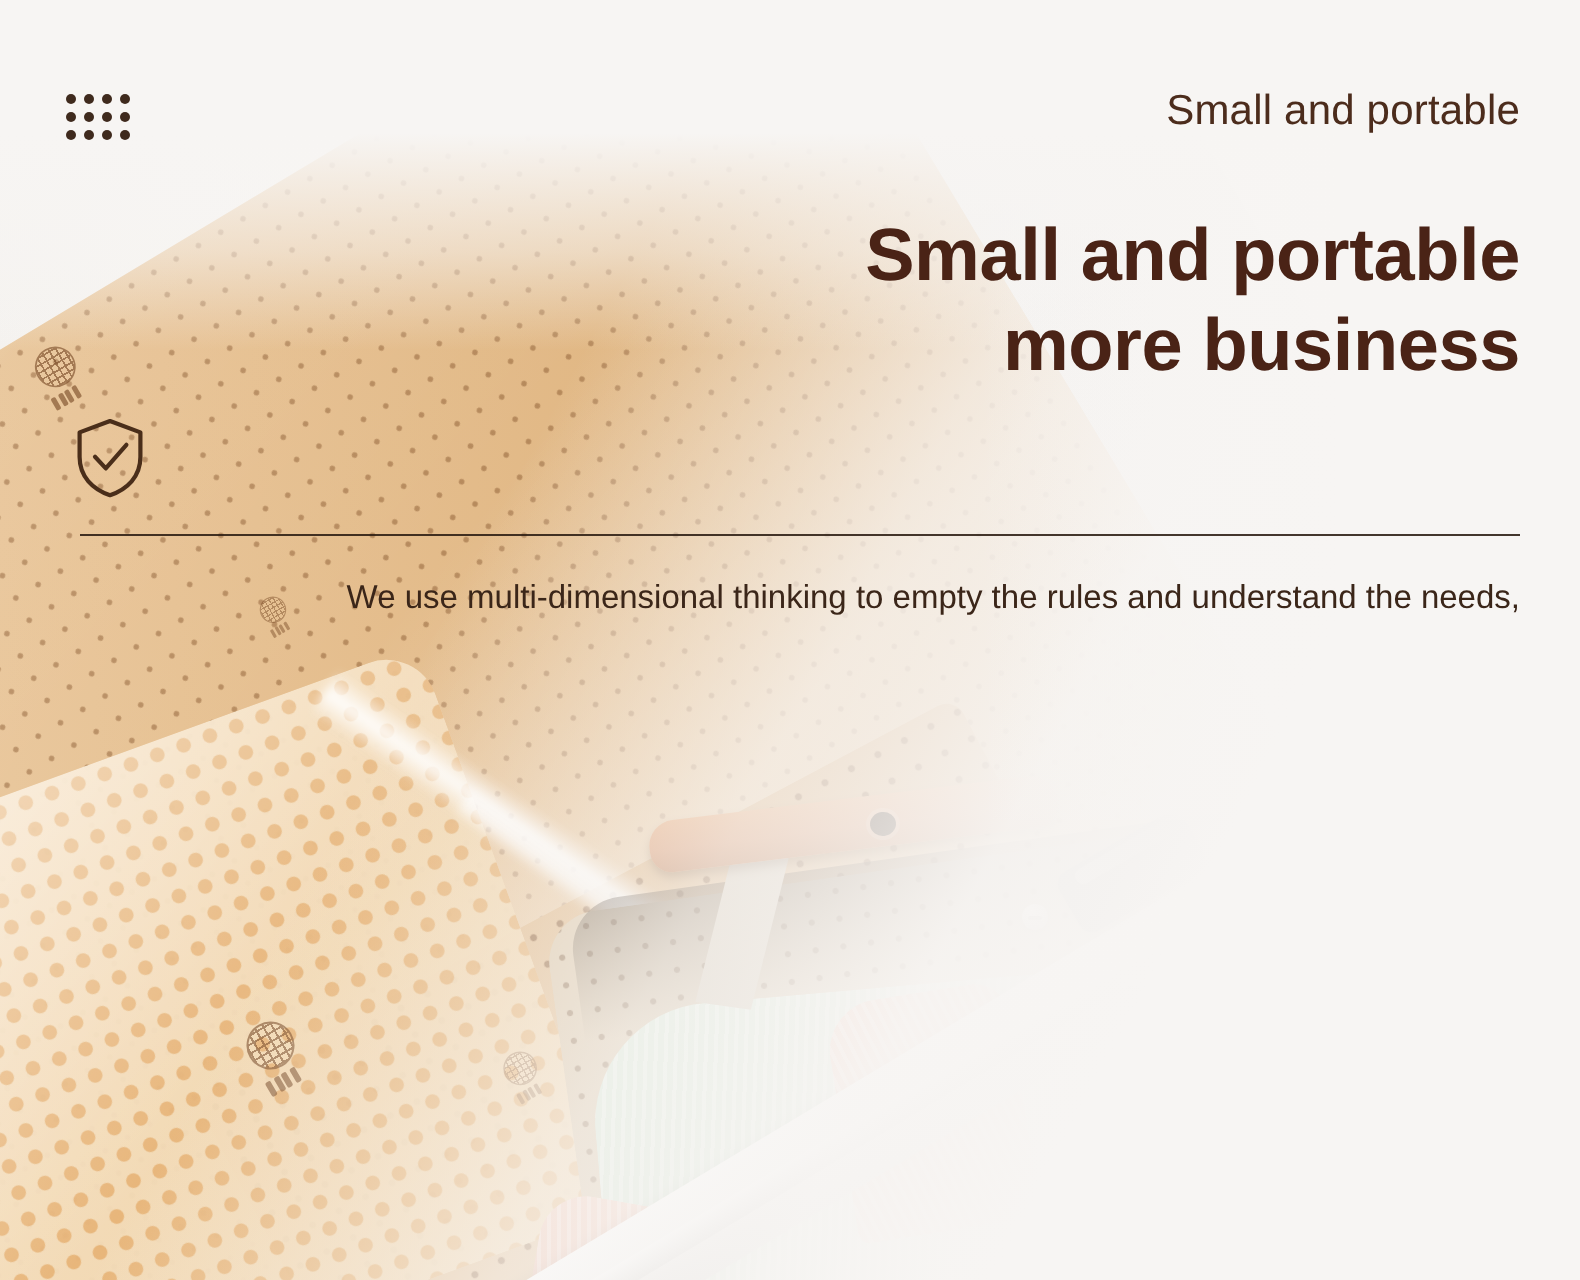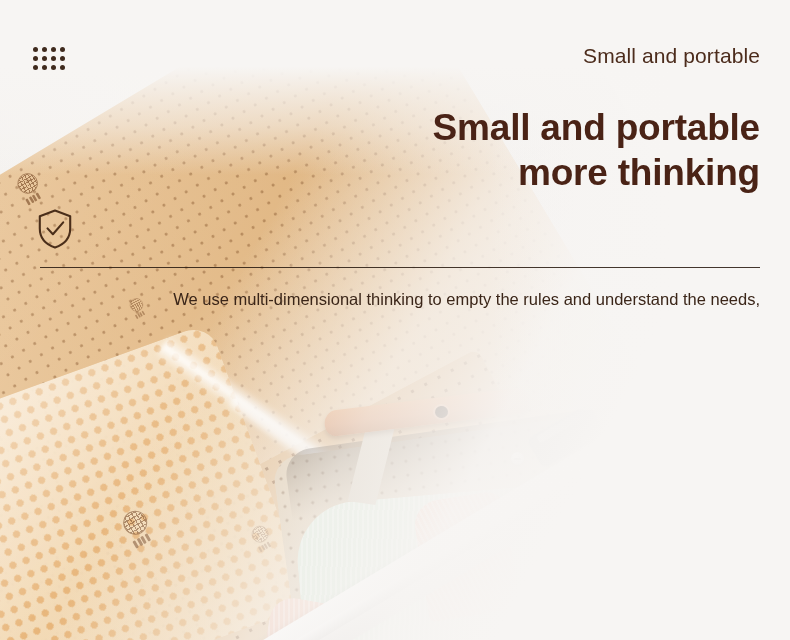--- a/index.html
+++ b/index.html
@@ -393,21 +393,21 @@
       <span></span>
         <span></span>
         <span></span>
         <span></span>
     </div>
 
     <div class="eyebrow">Small and portable</div>
 
     <div class="headline">
       <span>Small and portable</span>
-      <span>more thinking</span>
+      <span>more business</span>
     </div>
 
     <div class="shield">
       <svg viewBox="0 0 38 42" width="38" height="42" fill="none">
         <path d="M19 2.5 L34.2 8.2 V20.5 C34.2 30.4 27.6 36.6 19 39.6 C10.4 36.6 3.8 30.4 3.8 20.5 V8.2 Z" stroke="#4a2e1a" stroke-width="2.1" fill="none" stroke-linejoin="round"></path>
         <path d="M11.5 20.4 L16.9 26.2 L27.2 14.4" stroke="#4a2e1a" stroke-width="2.1" stroke-linecap="round" stroke-linejoin="round" fill="none"></path>
       </svg>
     </div>
 
     <div class="divider"></div>

